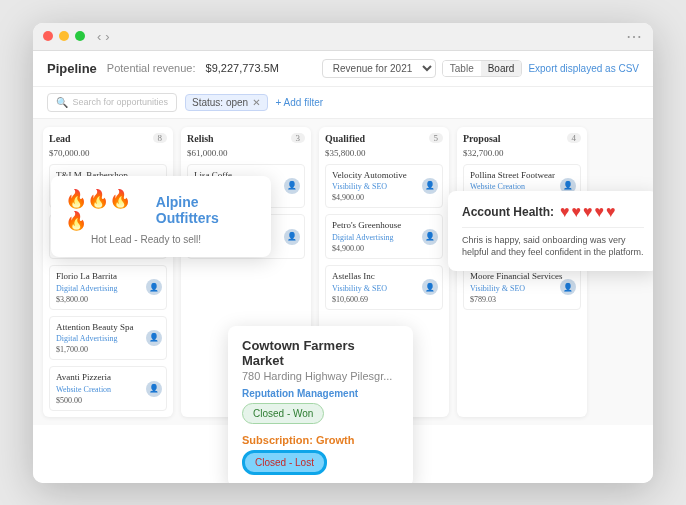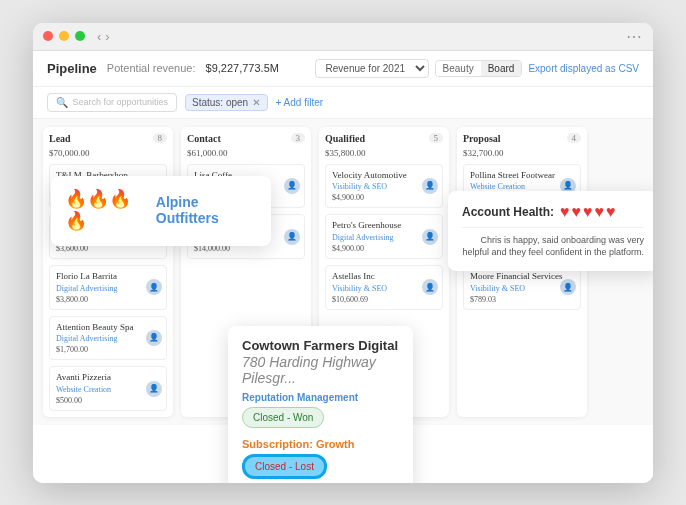--- a/index.html
+++ b/index.html
@@ -324,25 +324,24 @@
     }
 
     .cowtown-name {
       font-size: 13px;
       font-weight: 700;
       color: #333;
       line-height: 1.2;
     }
 
     .cowtown-address {
-      font-size: 14px;
+      font-size: 11px;
       color: #888;
       margin-top: 1px;
       margin-bottom: 6px;
-      font-style: italic;
     }
 
     .cowtown-section {
       font-size: 10px;
       font-weight: 600;
       color: #4a90d9;
       margin-bottom: 4px;
     }
 
     .status-badge {
@@ -400,21 +399,20 @@
 
     .heart {
       color: #e53935;
       font-size: 16px;
     }
 
     .health-text {
       font-size: 9px;
       color: #555;
       line-height: 1.4;
-      text-align: right;
     }
 
     .divider {
       height: 1px;
       background: #eee;
       margin: 6px 0;
     }
   </style>
 </head>
 <body>
@@ -434,21 +432,21 @@
 
   <div class="app-content">
 
     <div class="top-bar">
       <span class="pipeline-label">Pipeline</span>
       <span class="revenue-label">Potential revenue:</span>
       <span class="revenue-value">$9,227,773.5M</span>
       <div class="top-bar-right">
         <select class="year-select"><option>Revenue for 2021</option></select>
         <div class="view-toggle">
-          <div class="view-btn">Beauty</div>
+          <div class="view-btn">Table</div>
           <div class="view-btn active">Board</div>
         </div>
         <span class="export-link">Export displayed as CSV</span>
       </div>
     </div>
 
     <div class="filter-bar">
       <div class="search-box">
         <span>🔍</span>
         <span style="font-size:9px;color:#bbb;">Search for opportunities</span>
@@ -495,21 +493,21 @@
         <div class="deal-card">
           <div class="deal-name">Avanti Pizzeria</div>
           <div class="deal-tag">Website Creation</div>
           <div class="deal-amount">$500.00</div>
           <div class="deal-avatar">👤</div>
         </div>
       </div>
 
       <div class="pipeline-column">
         <div class="col-header">
-          <span class="col-title">Contact</span>
+          <span class="col-title">Relish</span>
           <span class="col-count">3</span>
         </div>
         <div class="col-amount">$61,000.00</div>
         <div class="deal-card">
           <div class="deal-name">Lisa Coffe</div>
           <div class="deal-tag">Digital Advertising</div>
           <div class="deal-amount">$14,000.00</div>
           <div class="deal-avatar">👤</div>
         </div>
         <div class="deal-card">
@@ -571,24 +569,25 @@
           <div class="deal-avatar">👤</div>
         </div>
       </div>
     </div>
 
     <div class="popup-card alpine-popup">
       <div class="alpine-header">
         <span class="flame-icon">🔥🔥🔥🔥</span>
         <span class="alpine-title">Alpine Outfitters</span>
       </div>
+      <div class="alpine-subtitle">Hot Lead - Ready to sell!</div>
     </div>
 
     <div class="popup-card cowtown-popup">
-      <div class="cowtown-name">Cowtown Farmers Digital</div>
+      <div class="cowtown-name">Cowtown Farmers Market</div>
       <div class="cowtown-address">780 Harding Highway Pilesgr...</div>
       <div class="cowtown-section">Reputation Management</div>
       <span class="status-badge badge-won">Closed - Won</span>
       <div class="cowtown-sub">Subscription: Growth</div>
       <span class="status-badge badge-lost">Closed - Lost</span>
     </div>
 
     <div class="popup-card health-popup">
       <div class="health-header">
         <span class="health-title">Account Health:</span>

